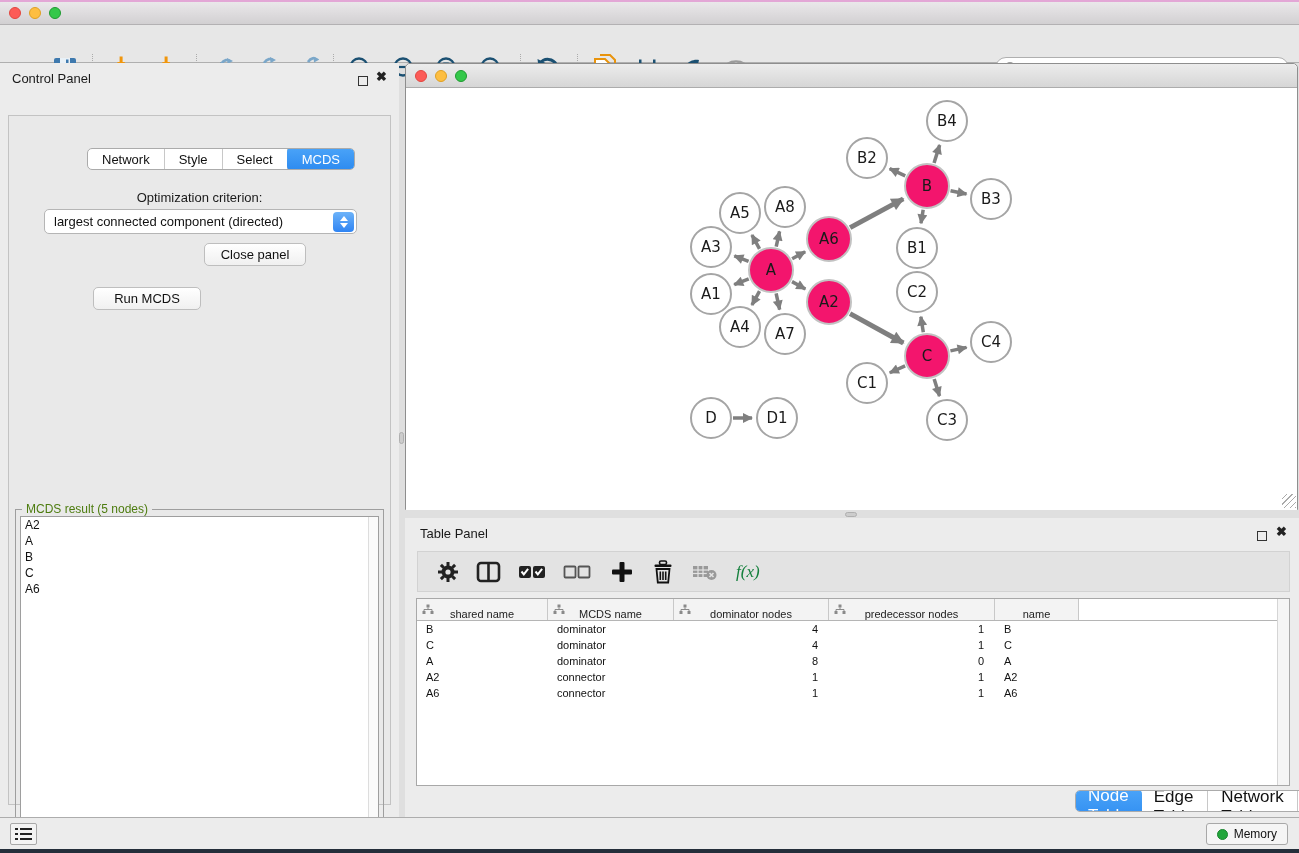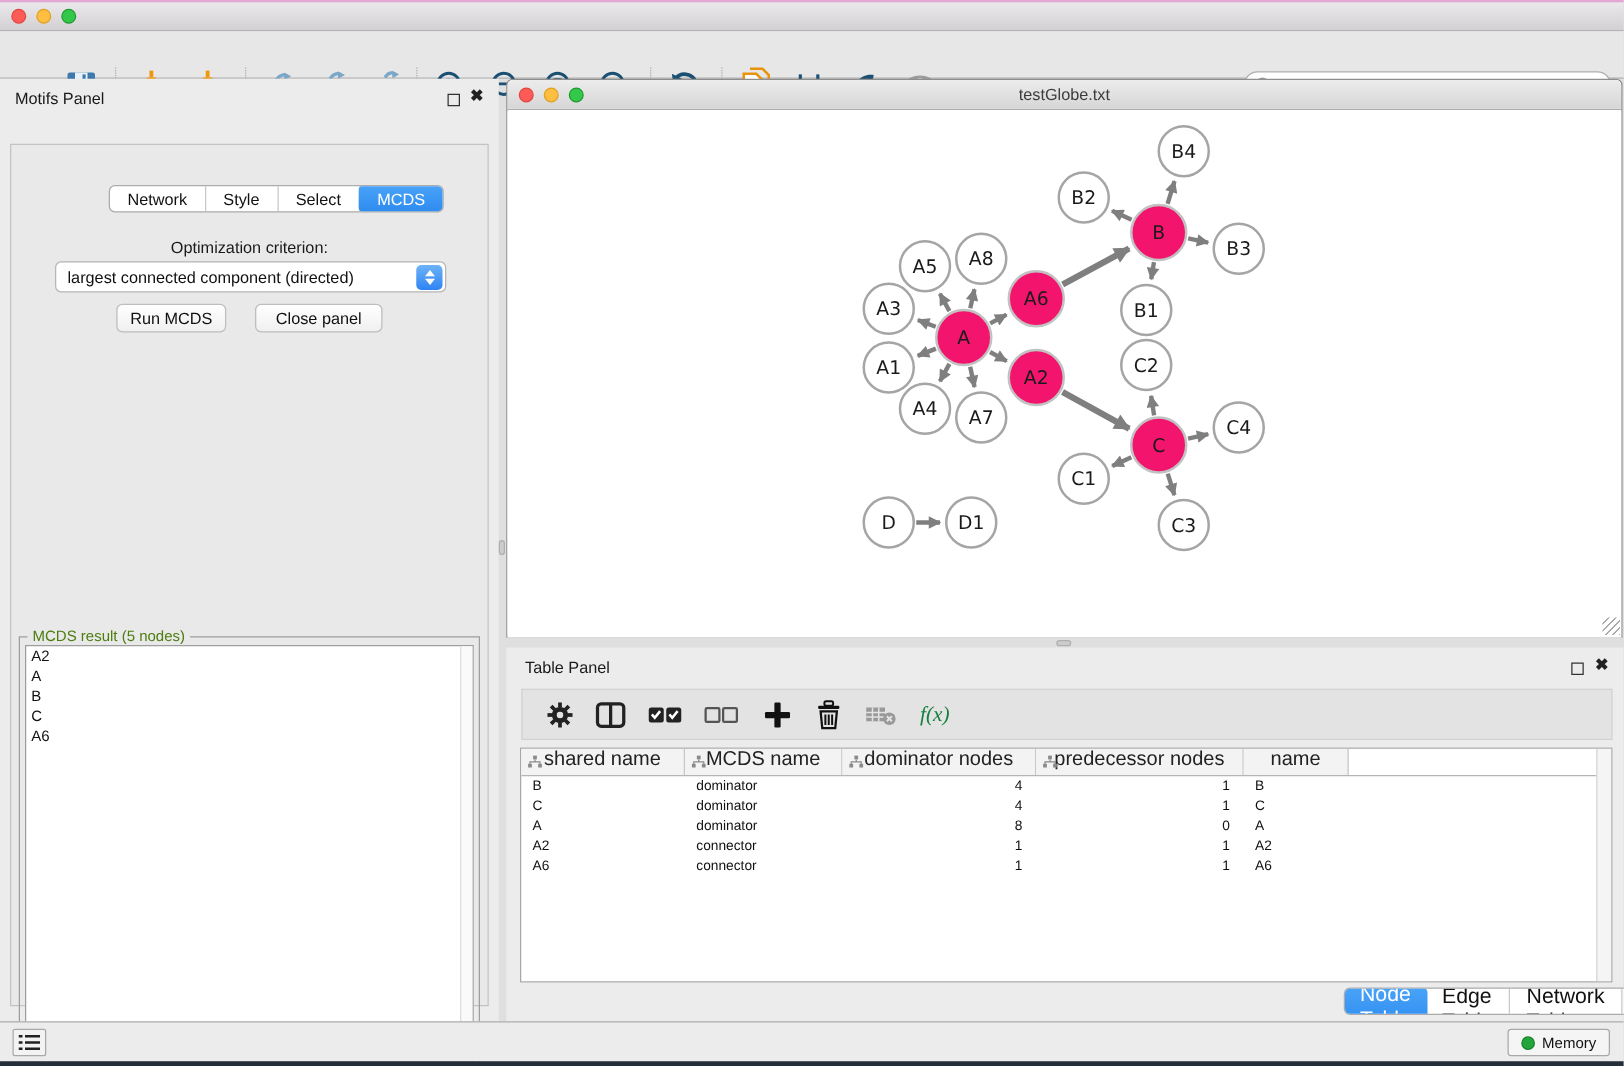--- a/index.html
+++ b/index.html
@@ -61,21 +61,21 @@
   #opt-stepper { position:absolute; right:2px; top:1.5px; width:21px; height:20px;
     border-radius:4px; background:linear-gradient(#6DB3F9,#2F84F3);
     display:flex; flex-direction:column; align-items:center; justify-content:center; gap:2px; }
   .chev-up { width:0; height:0; border-left:4px solid transparent; border-right:4px solid transparent;
     border-bottom:5px solid #fff; }
   .chev-down { width:0; height:0; border-left:4px solid transparent; border-right:4px solid transparent;
     border-top:5px solid #fff; }
   .pushbtn { position:absolute; top:127px; height:23px; background:linear-gradient(#FFFFFF,#F0F0F0);
     border:1px solid #BEBEBE; border-radius:5px; font-size:13px; color:#111;
     display:flex; align-items:center; justify-content:center; }
-  #run-btn { left:84px; width:88px; }
+  #run-btn { left:84px; width:108px;margin-top:44px; }
   #closepanel-btn { left:195px; width:102px; }
   #result-box { position:absolute; left:6px; top:393px; width:369px; height:345px;
     border:1px solid #9E9E9E; }
   #result-legend { position:absolute; left:6px; top:-8px; background:#E9E9E9;
     padding:0 4px; font-size:12px; color:#4d7c0f; }
   #result-list { position:absolute; left:4px; top:6px; width:359px; height:333px;
     background:#fff; border:1px solid #9E9E9E; overflow:hidden; }
   #result-scroll { position:absolute; right:0; top:0; width:10px; height:100%;
     background:#FAFAFA; border-left:1px solid #DDD; }
   .list-item { font-size:12px; color:#111; line-height:16px; padding-left:4px; }
@@ -103,21 +103,21 @@
   #table-panel { left:405px; top:518px; width:894px; height:299px; background:#ECECEC; }
   #tp-title { position:absolute; left:15px; top:8px; font-size:13px; color:#1A1A1A; }
   #tp-toolbar { position:absolute; left:12px; top:33px; width:873px; height:41px;
     background:#E3E3E3; border:1px solid #D2D2D2; display:flex; align-items:center; }
   .tp-icon { display:flex; align-items:center; justify-content:center; height:30px; }
   #tp-fx { font-family:"Liberation Serif", serif; font-style:italic; font-size:17px; color:#15803d; }
   #data-table { position:absolute; left:11px; top:80px; width:874px; height:188px;
     background:#fff; border:1px solid #A8A8A8; overflow:hidden; }
   #table-header { display:flex; height:22px; border-bottom:1px solid #B5B5B5; }
   .th { position:relative; background:#F3F3F3; border-right:1px solid #C8C8C8;
-    display:flex; align-items:flex-start; justify-content:center; font-size:16px; color:#222; }
+    display:flex; align-items:flex-end; justify-content:center; font-size:11px; color:#222; }
   .th .hier { position:absolute; left:5px; top:5px; }
   .tr { display:flex; height:16px; align-items:center; }
   .td { font-size:11px; color:#111; overflow:hidden; white-space:nowrap; }
   .td.left { text-align:left; padding-left:9px; }
   .td.right { text-align:right; padding-right:11px; }
   #table-scroll { position:absolute; right:0; top:0; width:12px; height:100%;
     background:#F5F5F5; border-left:1px solid #D5D5D5; }
   #tp-tabs { left:670px; top:272px; }
   #tp-tabs .seg { font-size:17px; padding:16px 13px; }
 
@@ -309,21 +309,21 @@
     <svg width="14" height="14" viewBox="0 0 14 14">
       <circle cx="6" cy="6" r="4.4" stroke="#9A9A9A" stroke-width="1.4" fill="none"></circle>
       <line x1="9.2" y1="9.2" x2="13" y2="13" stroke="#9A9A9A" stroke-width="1.5"></line>
     </svg>
     <input type="text" placeholder="" style="">
   </div>
 </div>
 
 <div id="control-panel" class="abs">
   <div id="cp-header">
-    <span id="cp-title">Motifs Panel</span>
+    <span id="cp-title">Control Panel</span>
     <span class="abs" style="left:358px; top:9px"><span class="float-icon"></span></span>
     <span class="abs close-icon" style="left:376px; top:9px">✖</span>
   </div>
   <div id="cp-content">
     <div id="cp-tabs" class="segbar">
         <div class="seg">Network</div>
         <div class="seg">Style</div>
         <div class="seg">Select</div>
         <div class="seg seg-active">MCDS</div>
       </div>
@@ -352,21 +352,20 @@
   </div>
 </div>
 
 <div id="net-window" class="abs">
   <div id="net-titlebar">
     <div class="lights">
       <span class="light red"></span>
       <span class="light yellow"></span>
       <span class="light green"></span>
     </div>
-    <div class="title">testGlobe.txt</div>
   </div>
   <svg id="net-canvas" viewBox="0 0 891 421">
     <defs>
       <marker id="ah" viewBox="0 0 10 10" refX="9" refY="5" markerWidth="12" markerHeight="10" orient="auto" markerUnits="userSpaceOnUse">
         <path d="M0 0 L10 5 L0 10 z" fill="#7F7F7F"></path>
       </marker>
       <marker id="ah2" viewBox="0 0 10 10" refX="9" refY="5" markerWidth="16" markerHeight="13" orient="auto" markerUnits="userSpaceOnUse">
         <path d="M0 0 L10 5 L0 10 z" fill="#7F7F7F"></path>
       </marker>
     </defs>

